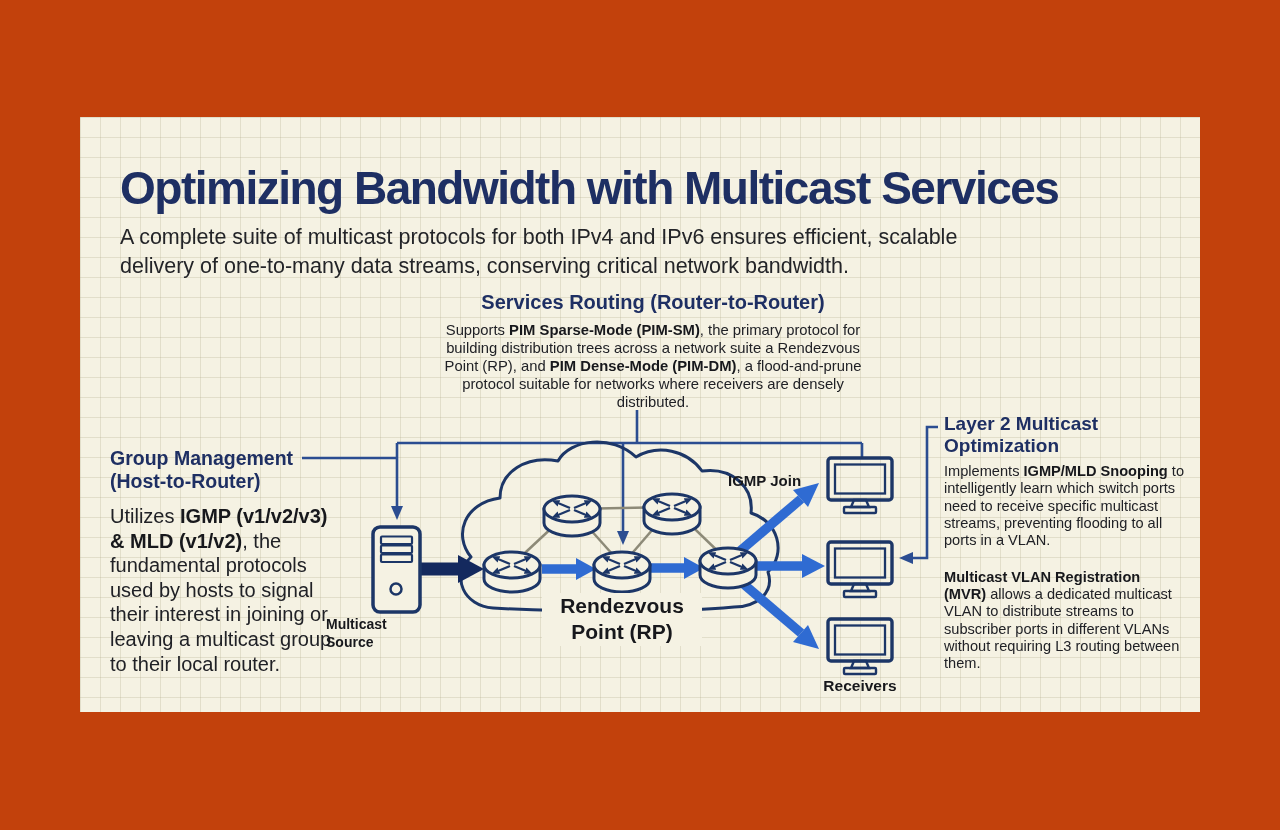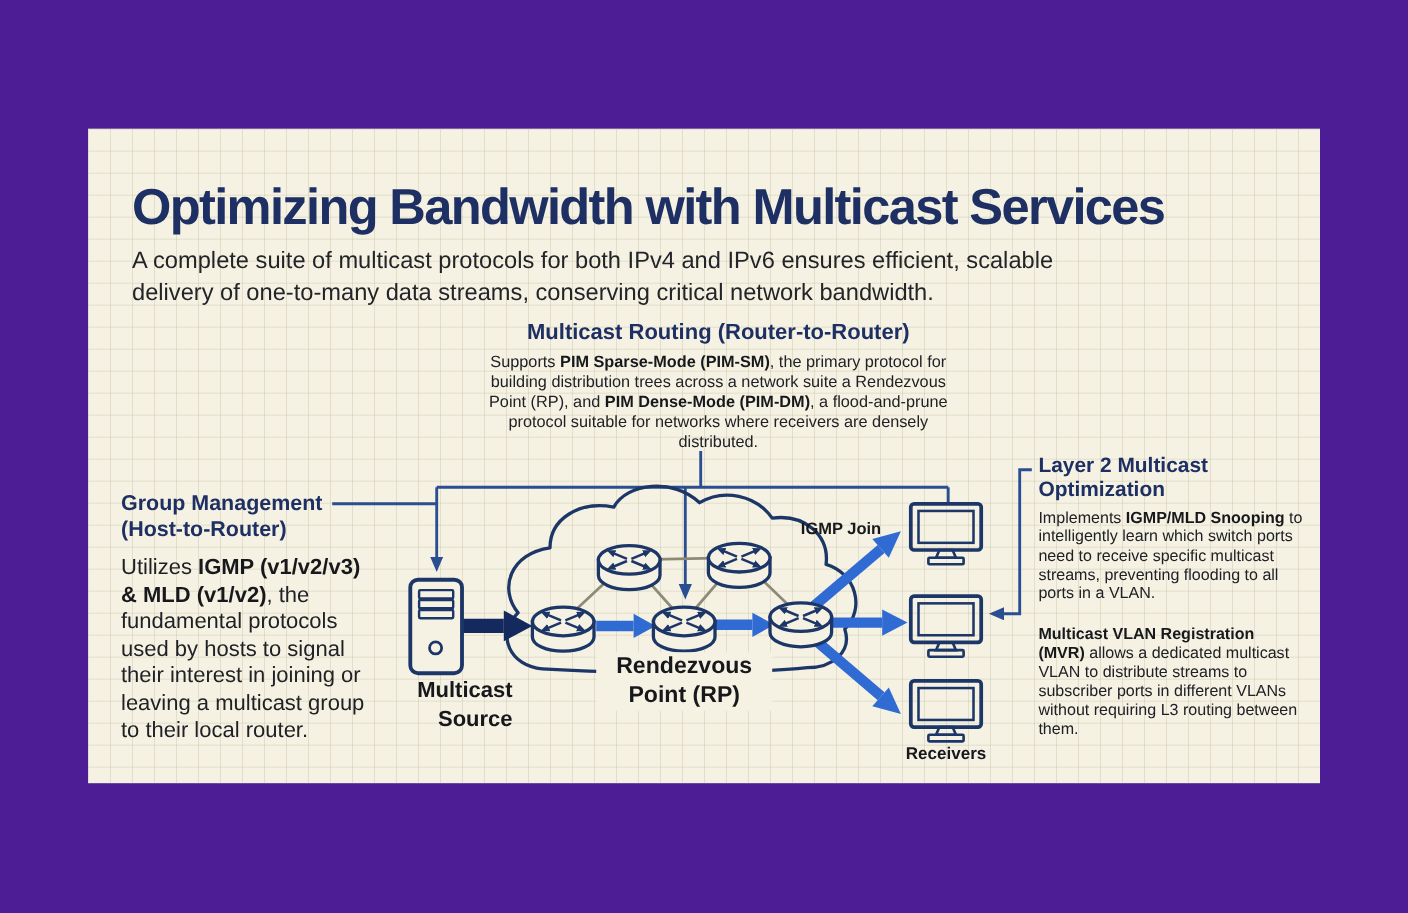--- a/index.html
+++ b/index.html
@@ -1,18 +1,18 @@
 <!DOCTYPE html>
 <html style="--c-canvas-bg: #f5f2e3; --c-navy-text: #1e2f63; --c-connector: #2b4d91; --c-arrow-blue: #2f6bd2; --c-arrow-dark: #14295e; --c-outline-navy: #1c3667; --c-mesh-line: #8d8a78;"><head>
 <meta charset="utf-8">
 <style>
   html,body{margin:0;padding:0;background:#000;}
   body{width:1280px;height:830px;position:relative;overflow:hidden;
        font-family:"Liberation Sans","DejaVu Sans",sans-serif;}
-  .stage{position:absolute;inset:0;background:#4c1d95;padding-left:16px;}
+  .stage{position:absolute;inset:0;background:#c2410c;padding-left:16px;}
   .canvas{position:absolute;left:80px;top:117px;width:1120px;height:595px;
     background:
       linear-gradient(to right, rgba(182,176,146,.30) 1px, transparent 1px) 0 0 / 20px 20px,
       linear-gradient(to bottom, rgba(182,176,146,.30) 1px, transparent 1px) 0 0 / 20px 20px,
       var(--c-canvas-bg,#f5f2e3);}
   .abs{position:absolute;}
   h1.title{margin:0;font-size:46px;font-weight:700;letter-spacing:-1.5px;
     color:var(--c-navy-text,#1e2f63);white-space:nowrap;}
   .subtitle{margin:0;font-size:21.5px;line-height:1.35;color:#232428;}
   .sec-heading{font-weight:700;color:var(--c-navy-text,#1e2f63);}
@@ -23,21 +23,21 @@
   .gm .sec-heading{font-size:19.5px;line-height:1.18;}
   .gm .body{margin-top:11px;width:236px;font-size:20px;line-height:1.23;color:#202126;}
   .l2{left:864px;top:296px;width:246px;}
   .l2 .sec-heading{font-size:19px;line-height:1.18;}
   .l2 .body{width:242px;font-size:14.6px;line-height:1.19;color:#202126;}
   .l2 .body.first{margin-top:5px;}
   .l2 .body.second{margin-top:19px;}
   .body b{font-weight:700;color:#17181c;}
   .dlabel{font-weight:700;color:#17181c;}
   .lbl-igmp{left:648px;top:355px;width:78px;font-size:15px;text-align:left;white-space:nowrap;}
-  .lbl-source{left:246px;top:499px;width:140px;font-size:20px;line-height:1.28;text-align:right;}
+  .lbl-source{left:246px;top:499px;width:140px;font-size:14px;line-height:1.28;text-align:left;}
   .lbl-rp{left:462px;top:476px;width:160px;font-size:21px;line-height:1.25;text-align:center;
           background:var(--c-canvas-bg,#f5f2e3);}
   .lbl-receivers{left:718px;top:560px;width:124px;font-size:15.5px;text-align:center;}
   svg.diagram{position:absolute;inset:0;width:1120px;height:595px;}
   .connectors path{stroke:var(--c-connector,#2b4d91);stroke-width:2.6;fill:none;}
   .mesh line{stroke:var(--c-mesh-line,#8d8a78);stroke-width:2.5;}
   .cloud{stroke:var(--c-outline-navy,#1c3667);stroke-width:3;fill:none;
          stroke-linejoin:round;stroke-linecap:round;}
   .icon-stroke{stroke:var(--c-outline-navy,#1c3667);fill:var(--c-canvas-bg,#f5f2e3);}
   .icon-open{stroke:var(--c-outline-navy,#1c3667);fill:none;}
@@ -53,21 +53,21 @@
   <div class="canvas">
 
     <h1 class="title abs" style="left:40px;top:44px;">Optimizing Bandwidth with Multicast Services</h1>
 
     <p class="subtitle abs" style="left:40px;top:106px;">
       <span>A complete suite of multicast protocols for both IPv4 and IPv6 ensures efficient, scalable</span><br>
       <span>delivery of one-to-many data streams, conserving critical network bandwidth.</span>
     </p>
 
     <div class="abs mr">
-      <div class="sec-heading">Multicast Routing (Router-to-Router)</div>
+      <div class="sec-heading">Services Routing (Router-to-Router)</div>
       <div class="body"><span>Supports </span><b>PIM Sparse-Mode (PIM-SM)</b><span>, the primary protocol for building distribution trees across a network suite a Rendezvous Point (RP), and </span><b>PIM Dense-Mode (PIM-DM)</b><span>, a flood-and-prune protocol suitable for networks where receivers are densely distributed.</span></div>
     </div>
 
     <div class="abs gm">
       <div class="sec-heading">
         <span>Group Management</span><br>
         <span>(Host-to-Router)</span>
       </div>
       <div class="body"><span>Utilizes </span><b>IGMP (v1/v2/v3) &amp; MLD (v1/v2)</b><span>, the fundamental protocols used by hosts to signal their interest in joining or leaving a multicast group to their local router.</span></div>
     </div>

